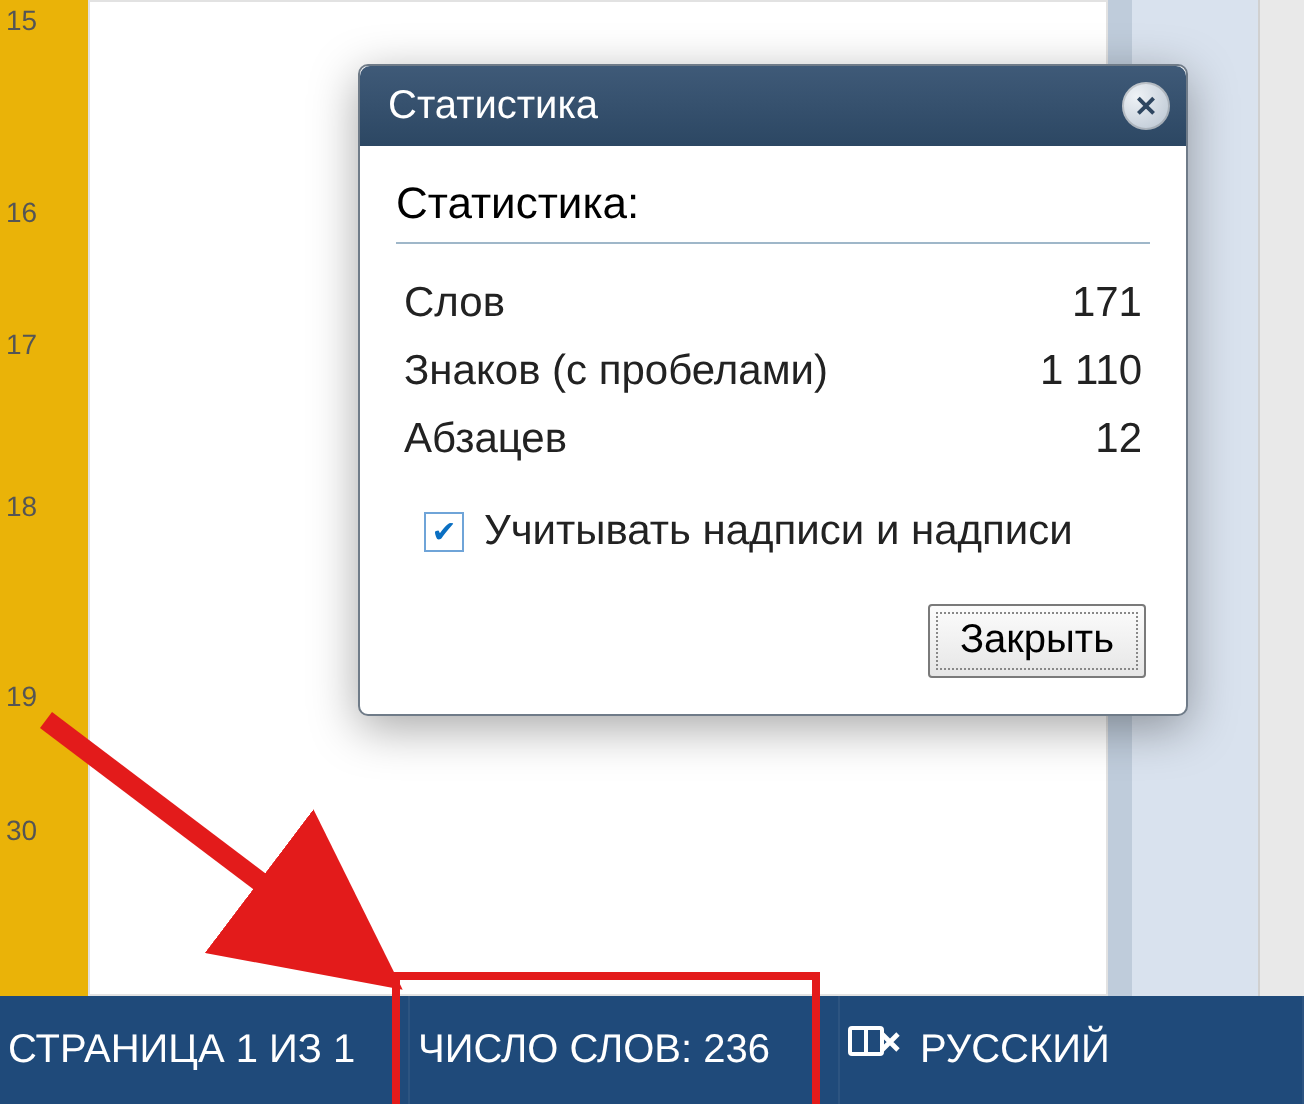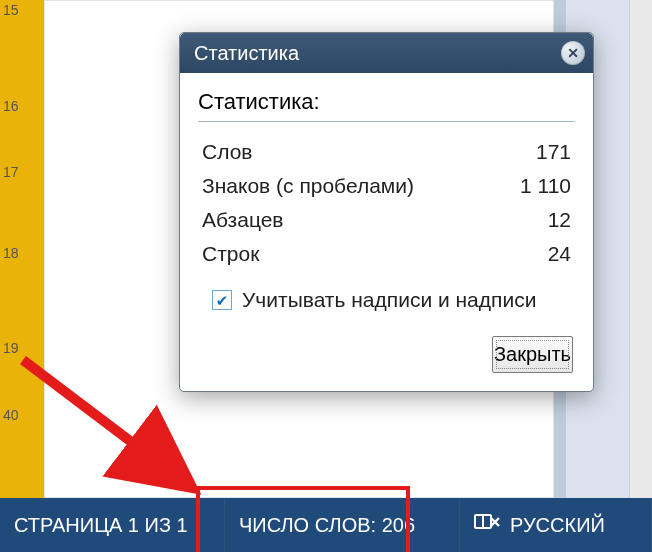--- a/index.html
+++ b/index.html
@@ -83,21 +83,21 @@
     height: 54px;
     background: #1f4a7a;
     display: flex;
     align-items: stretch;
     color: #fff;
     font-size: 20px;
   }
   .status-segment {
     display: flex;
     align-items: center;
-    padding: 0 14px;
+    padding: 0 4px;
     white-space: nowrap;
     border-right: 1px solid rgba(255,255,255,0.06);
   }
   .status-segment.lang .icon {
     margin-right: 10px;
   }
   .highlight-box {
     position: absolute;
     border: 4px solid #e31b1b;
     pointer-events: none;
@@ -187,21 +187,21 @@
   .dialog-footer {
     display: flex;
     justify-content: flex-end;
     margin-top: 24px;
     padding-right: 2px;
   }
   .btn {
     border: 1px solid #7a7a7a;
     background: linear-gradient(#fcfcfc, #e6e6e6);
     font-size: 20px;
-    padding: 6px 1px;
+    padding: 6px 15px;
     border-radius: 2px;
     cursor: pointer;
     outline: 1px dotted #888;
     outline-offset: -5px;
   }
   
   .arrow {
     position: absolute;
     left: 15px;
     top: 352px;
@@ -214,21 +214,21 @@
 <body>
 
 <div class="canvas">
 
   <div class="ruler">
     <span class="tick-major" style="top:2px">15</span>
     <span class="tick-major" style="top:98px">16</span>
     <span class="tick-major" style="top:164px">17</span>
     <span class="tick-major" style="top:245px">18</span>
     <span class="tick-major" style="top:340px">19</span>
-    <span class="tick-major" style="top:407px">40</span>
+    <span class="tick-major" style="top:407px">30</span>
 
     <div class="tick-line minor" style="top:24px"></div>
     <div class="tick-line" style="top:44px"></div>
     <div class="tick-line minor" style="top:64px"></div>
     <div class="tick-line minor" style="top:105px"></div>
     <div class="tick-line" style="top:125px"></div>
     <div class="tick-line minor" style="top:145px"></div>
     <div class="tick-line minor" style="top:186px"></div>
     <div class="tick-line" style="top:206px"></div>
     <div class="tick-line minor" style="top:226px"></div>
@@ -261,24 +261,20 @@
           <td class="num">171</td>
         </tr>
         <tr>
           <td>Знаков (с пробелами)</td>
           <td class="num">1 110</td>
         </tr>
         <tr>
           <td>Абзацев</td>
           <td class="num">12</td>
         </tr>
-        <tr>
-          <td>Строк</td>
-          <td class="num">24</td>
-        </tr>
       </tbody>
         </table>
       <div class="checkbox-row">
         <div class="checkbox">✔</div>
         <span>Учитывать надписи и надписи</span>
       </div>
       <div class="dialog-footer">
         <button class="btn">Закрыть</button>
       </div>
     </div>
@@ -291,21 +287,21 @@
       </marker>
     </defs>
     <line x1="8" y1="8" x2="172" y2="132" stroke="#e31b1b" stroke-width="10" marker-end="url(#ah)"></line>
   </svg>
 
   <div class="statusbar">
     <div class="status-segment" style="width:196px">
       <span>СТРАНИЦА 1 ИЗ 1</span>
     </div>
     <div class="status-segment" style="width:206px">
-      <span>ЧИСЛО СЛОВ: 206</span>
+      <span>ЧИСЛО СЛОВ: 236</span>
     </div>
     <div class="status-segment lang" style="flex:1">
       <span class="icon">
         <svg width="26" height="22" viewBox="0 0 26 22">
           <rect x="1" y="3" width="16" height="13" rx="1" fill="none" stroke="#fff" stroke-width="2"></rect>
           <line x1="9" y1="3" x2="9" y2="16" stroke="#fff" stroke-width="2"></line>
           <path d="M17 6 L25 14 M25 6 L17 14" stroke="#fff" stroke-width="2.4"></path>
         </svg>
       </span>
       <span>РУССКИЙ</span>

